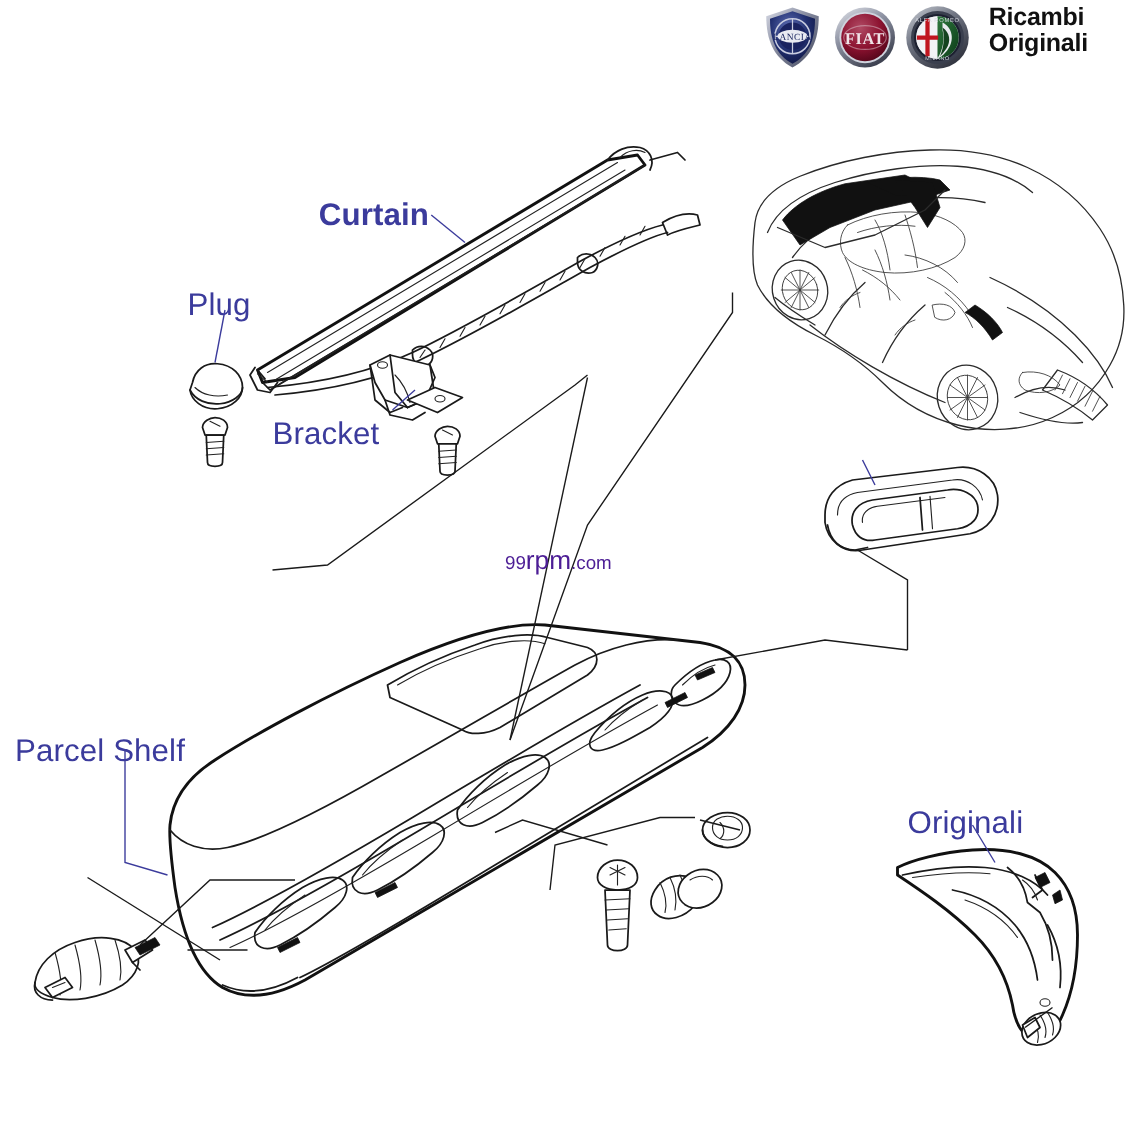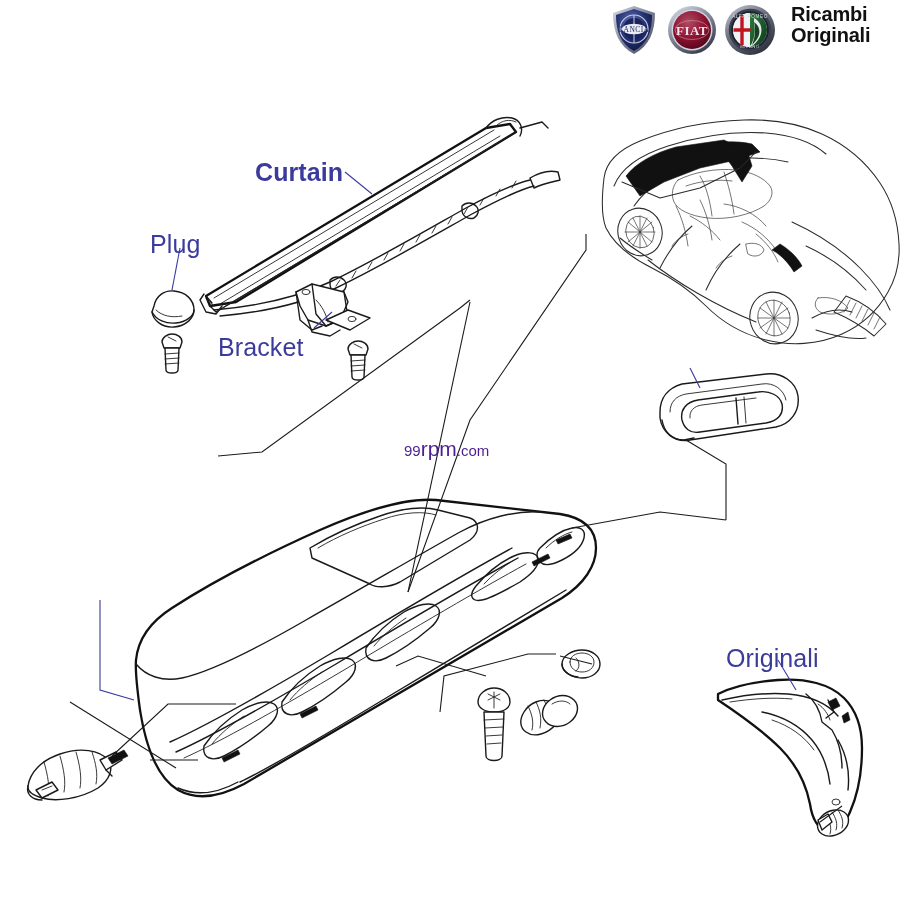--- a/index.html
+++ b/index.html
@@ -506,17 +506,18 @@
 
     <div class="brand-text">
       <div>Ricambi</div>
       <div>Originali</div>
     </div>
   </div>
 
   <div class="part-label" style="left:255px; top:160px;font-weight:bold;">Curtain</div>
   <div class="part-label" style="left:150px; top:232px;">Plug</div>
   <div class="part-label" style="left:218px; top:335px;">Bracket</div>
+  <div class="part-label" style="left:12px; top:589px;">Parcel Shelf</div>
   <div class="part-label" style="left:726px; top:646px;">Originali</div>
 
   <div class="watermark"><span class="w-small">99</span><span>rpm</span><span class="w-small">.com</span></div>
 
 </div>
 
 </body></html>

